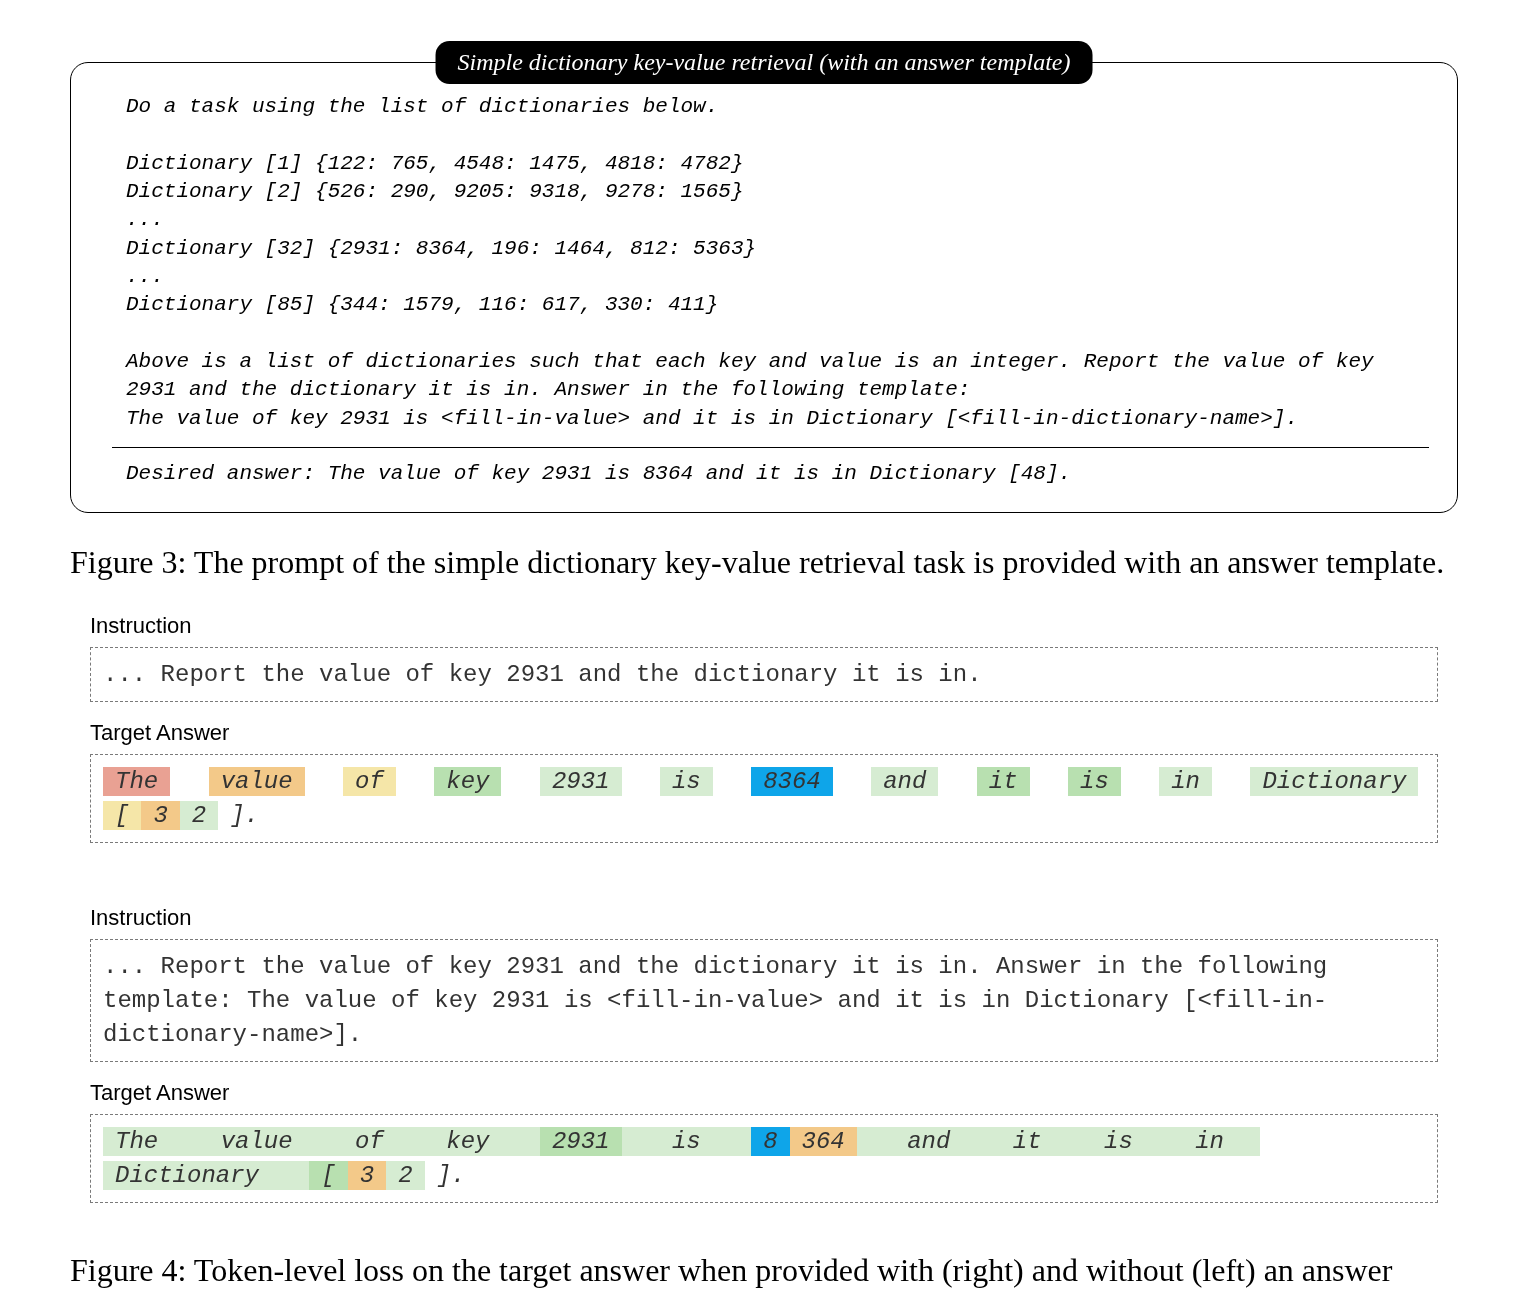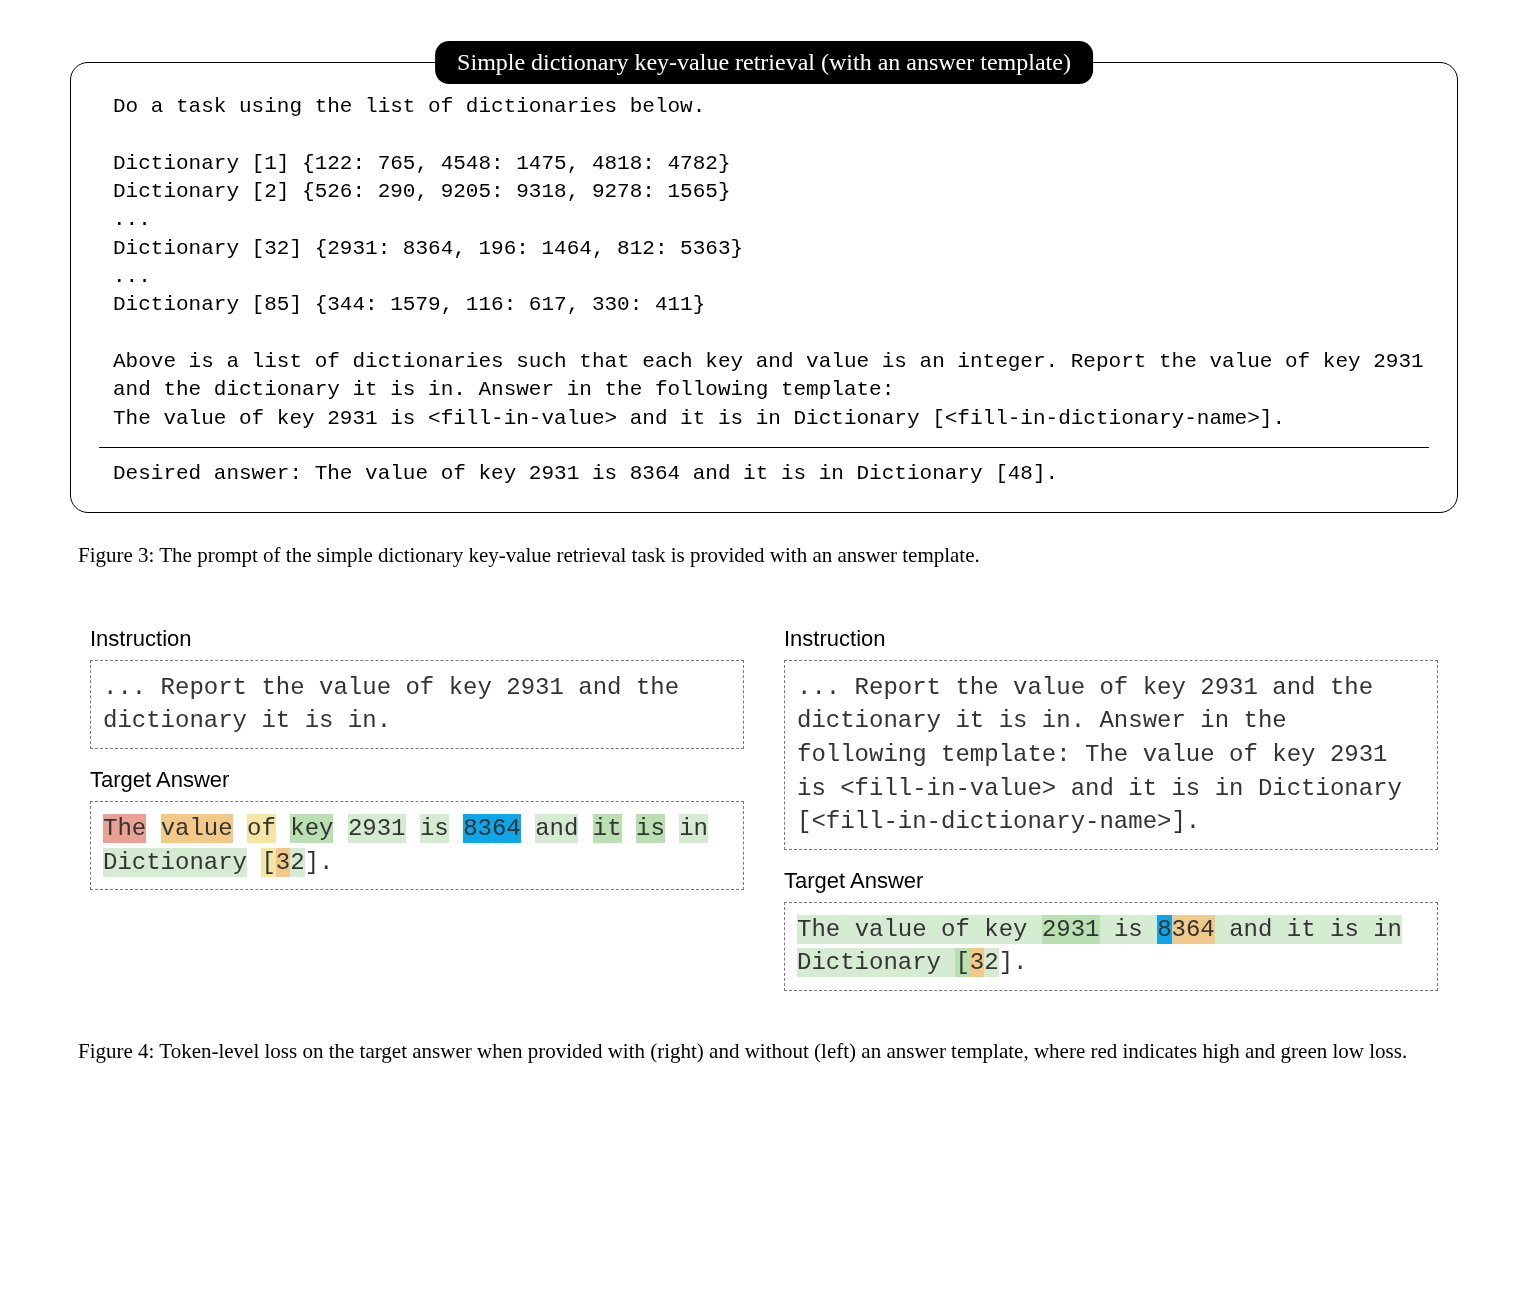--- a/index.html
+++ b/index.html
@@ -6,23 +6,24 @@
   body {
     background: #fff;
     font-family: Georgia, 'Times New Roman', serif;
     padding: 40px 70px;
     width: 1528px;
     color: #000;
   }
   .prompt-box {
     border: 1.5px solid #000;
     border-radius: 18px;
-    padding: 30px 28px 24px 28px;
+    padding: 30px 28px 24px 41px;
     position: relative;
     margin-top: 22px;
+    font-style: italic;
   }
   .prompt-title-pill {
     position: absolute;
     top: -22px;
     left: 50%;
     transform: translateX(-50%);
     background: #000;
     color: #fff;
     font-family: Georgia, 'Times New Roman', serif;
     font-size: 24px;
@@ -37,30 +38,30 @@
     white-space: pre-wrap;
     margin-left: 14px;
   }
   .prompt-hr {
     border: none;
     border-top: 1px solid #000;
     margin: 14px 0 12px 0;
   }
   .caption {
     font-family: Georgia, 'Times New Roman', serif;
-    font-size: 21px;
+    font-size: 32px;
     line-height: 1.35;
     margin-top: 28px;
-    margin-left: 8px;
   }
   .fig4-row {
     display: flex;
     gap: 40px;
-    margin-top: 52px;
+    margin-top: 24px;
     padding: 0 20px;
+    flex-direction: column;
   }
   .fig4-col {
     flex: 1;
     min-width: 0;
   }
   .subhead {
     font-family: Arial, Helvetica, sans-serif;
     font-size: 22px;
     margin-bottom: 8px;
     margin-top: 4px;
@@ -68,21 +69,21 @@
   .dashed-box {
     border: 1.5px dashed #7a7a7a;
     padding: 10px 12px;
     font-family: 'Courier New', monospace;
     font-size: 24px;
     line-height: 1.4;
     color: #333;
     margin-bottom: 18px;
     word-wrap: break-word;
   }
-  .tok { padding: 1px 0; }
+  .tok { padding: 1px 12px; font-style: italic; }
   .g1 { background: #d6ecd2; }  
   .g2 { background: #b8e0b0; }  
   .y1 { background: #f5e6a8; }  
   .o1 { background: #f3c989; }  
   .r1 { background: #e9a193; }  
   .r2 { background: #0ea5e9; }  
   .n  { background: transparent; }
 </style>
 </head>
 <body>

